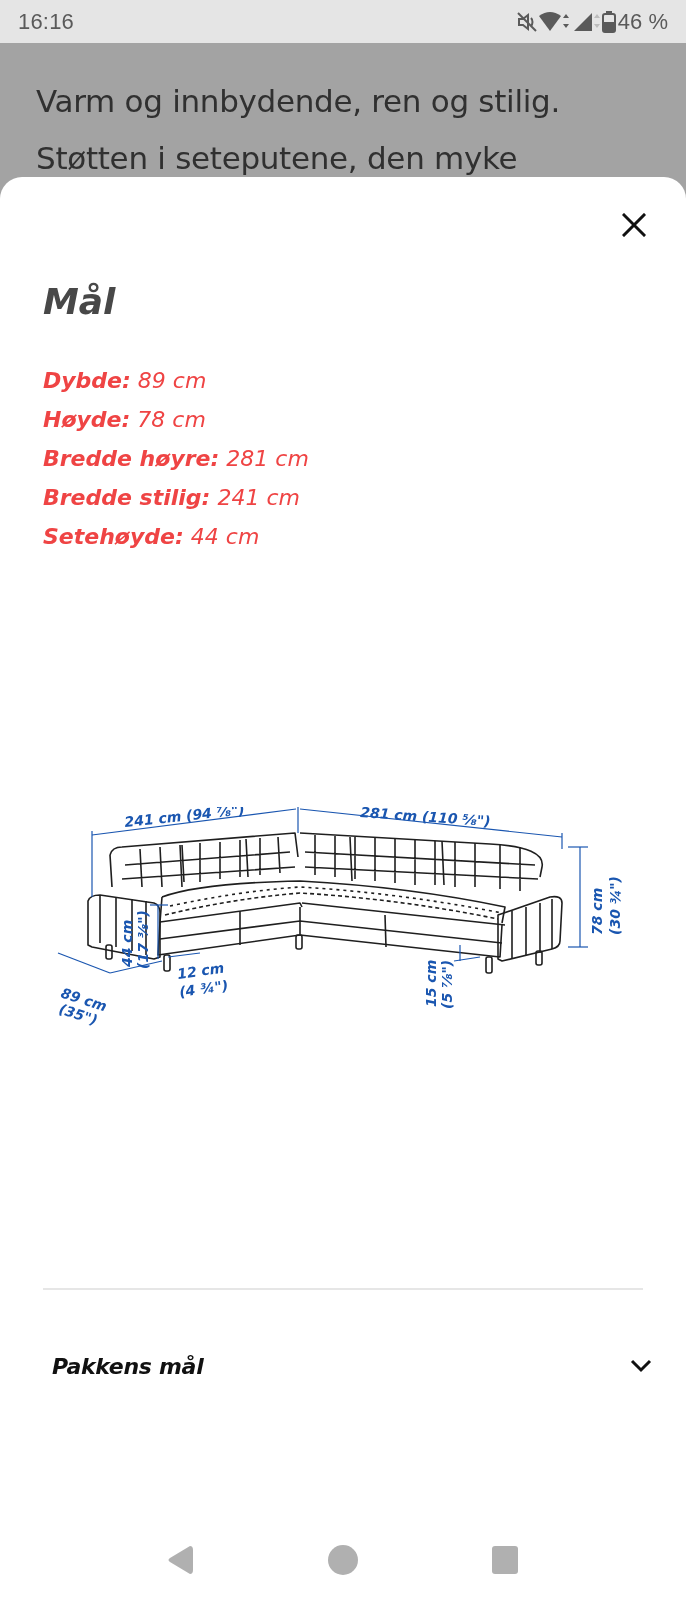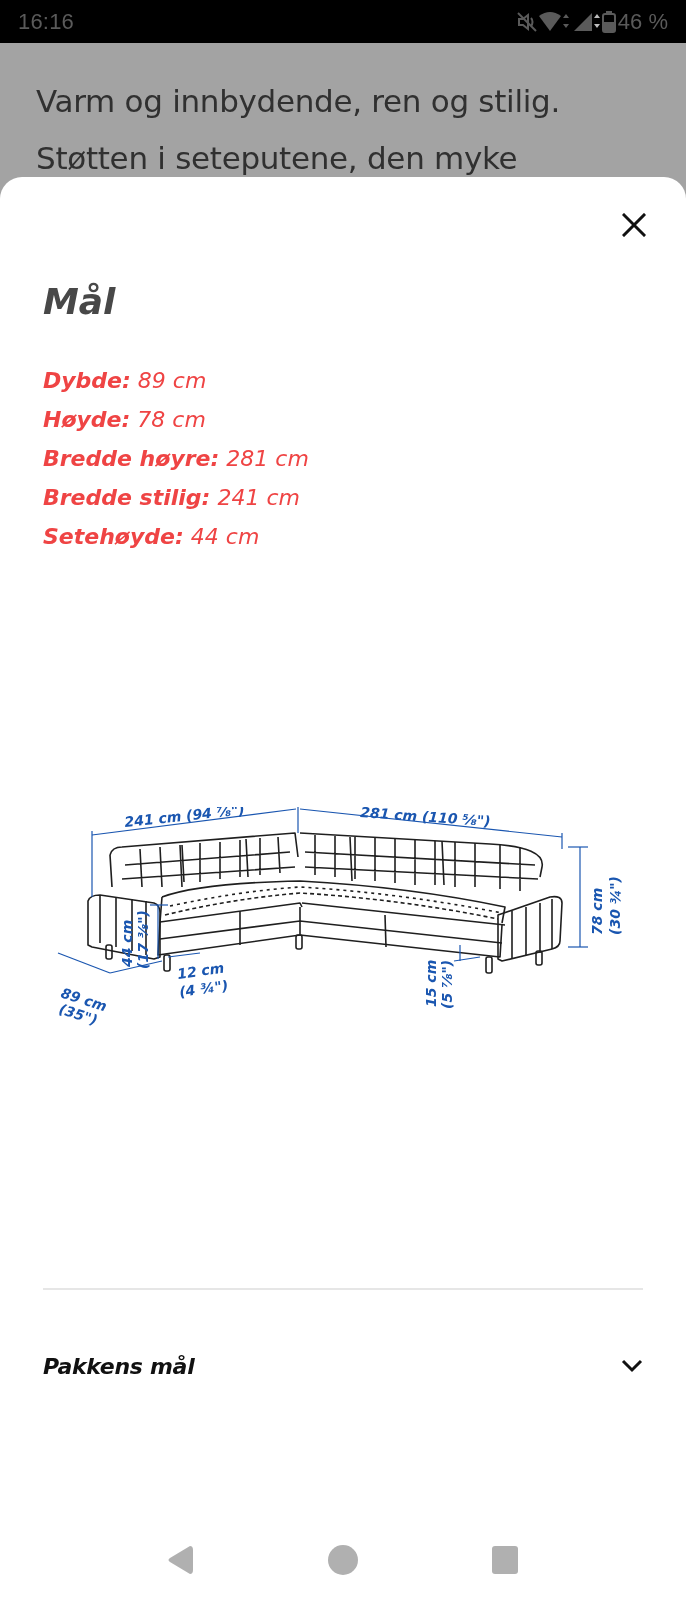--- a/index.html
+++ b/index.html
@@ -1,21 +1,21 @@
 <!DOCTYPE html>
 <html><head>
 <meta charset="utf-8">
 <style>
   * { box-sizing: border-box; margin: 0; padding: 0; }
   html, body { width: 686px; height: 1600px; overflow: hidden; background: #a3a3a3; }
   body { position: relative; font-family: "Liberation Sans", "DejaVu Sans", sans-serif; }
 
   .status-bar {
     position: absolute; left: 0; top: 0; width: 686px; height: 43px;
-    background: #000000; display: flex; align-items: center; justify-content: space-between;
+    background: #e5e5e5; display: flex; align-items: center; justify-content: space-between;
     padding: 0 18px 0 18px; color: #555;
   }
   .status-time { font-size: 22px; color: #5a5a5a; letter-spacing: 0.2px; }
   .status-icons { display: flex; align-items: center; gap: 0; }
   .status-icons svg { display: block; }
   .battery-pct { font-size: 22px; color: #5a5a5a; margin-left: 2px; }
 
   .backdrop {
     position: absolute; left: 0; top: 43px; width: 686px; height: 140px;
     background: #a3a3a3; padding: 30px 36px 0 36px;
@@ -43,21 +43,21 @@
     white-space: nowrap;
   }
   .dim-row .lbl { font-weight: bold; }
 
   .diagram { position: absolute; left: 50px; top: 630px; width: 600px; height: 220px; }
 
   .divider {
     position: absolute; left: 43px; top: 1111px; width: 600px; height: 2px; background: #e6e6e6;
   }
   .accordion {
-    position: absolute; left: 43px; top: 1165px; width: 600px; height: 48px;
+    position: absolute; left: 52px; top: 1165px; width: 600px; height: 48px;
     display: flex; align-items: center; justify-content: space-between; cursor: pointer;
   }
   .accordion-label {
     font-family: "DejaVu Sans", sans-serif; font-weight: bold; font-size: 22px; color: #111;
     letter-spacing: -0.3px;
   }
 
   .nav-bar {
     position: absolute; left: 0; top: 1520px; width: 686px; height: 80px;
     display: flex; align-items: center; justify-content: space-around; padding: 0 100px;

